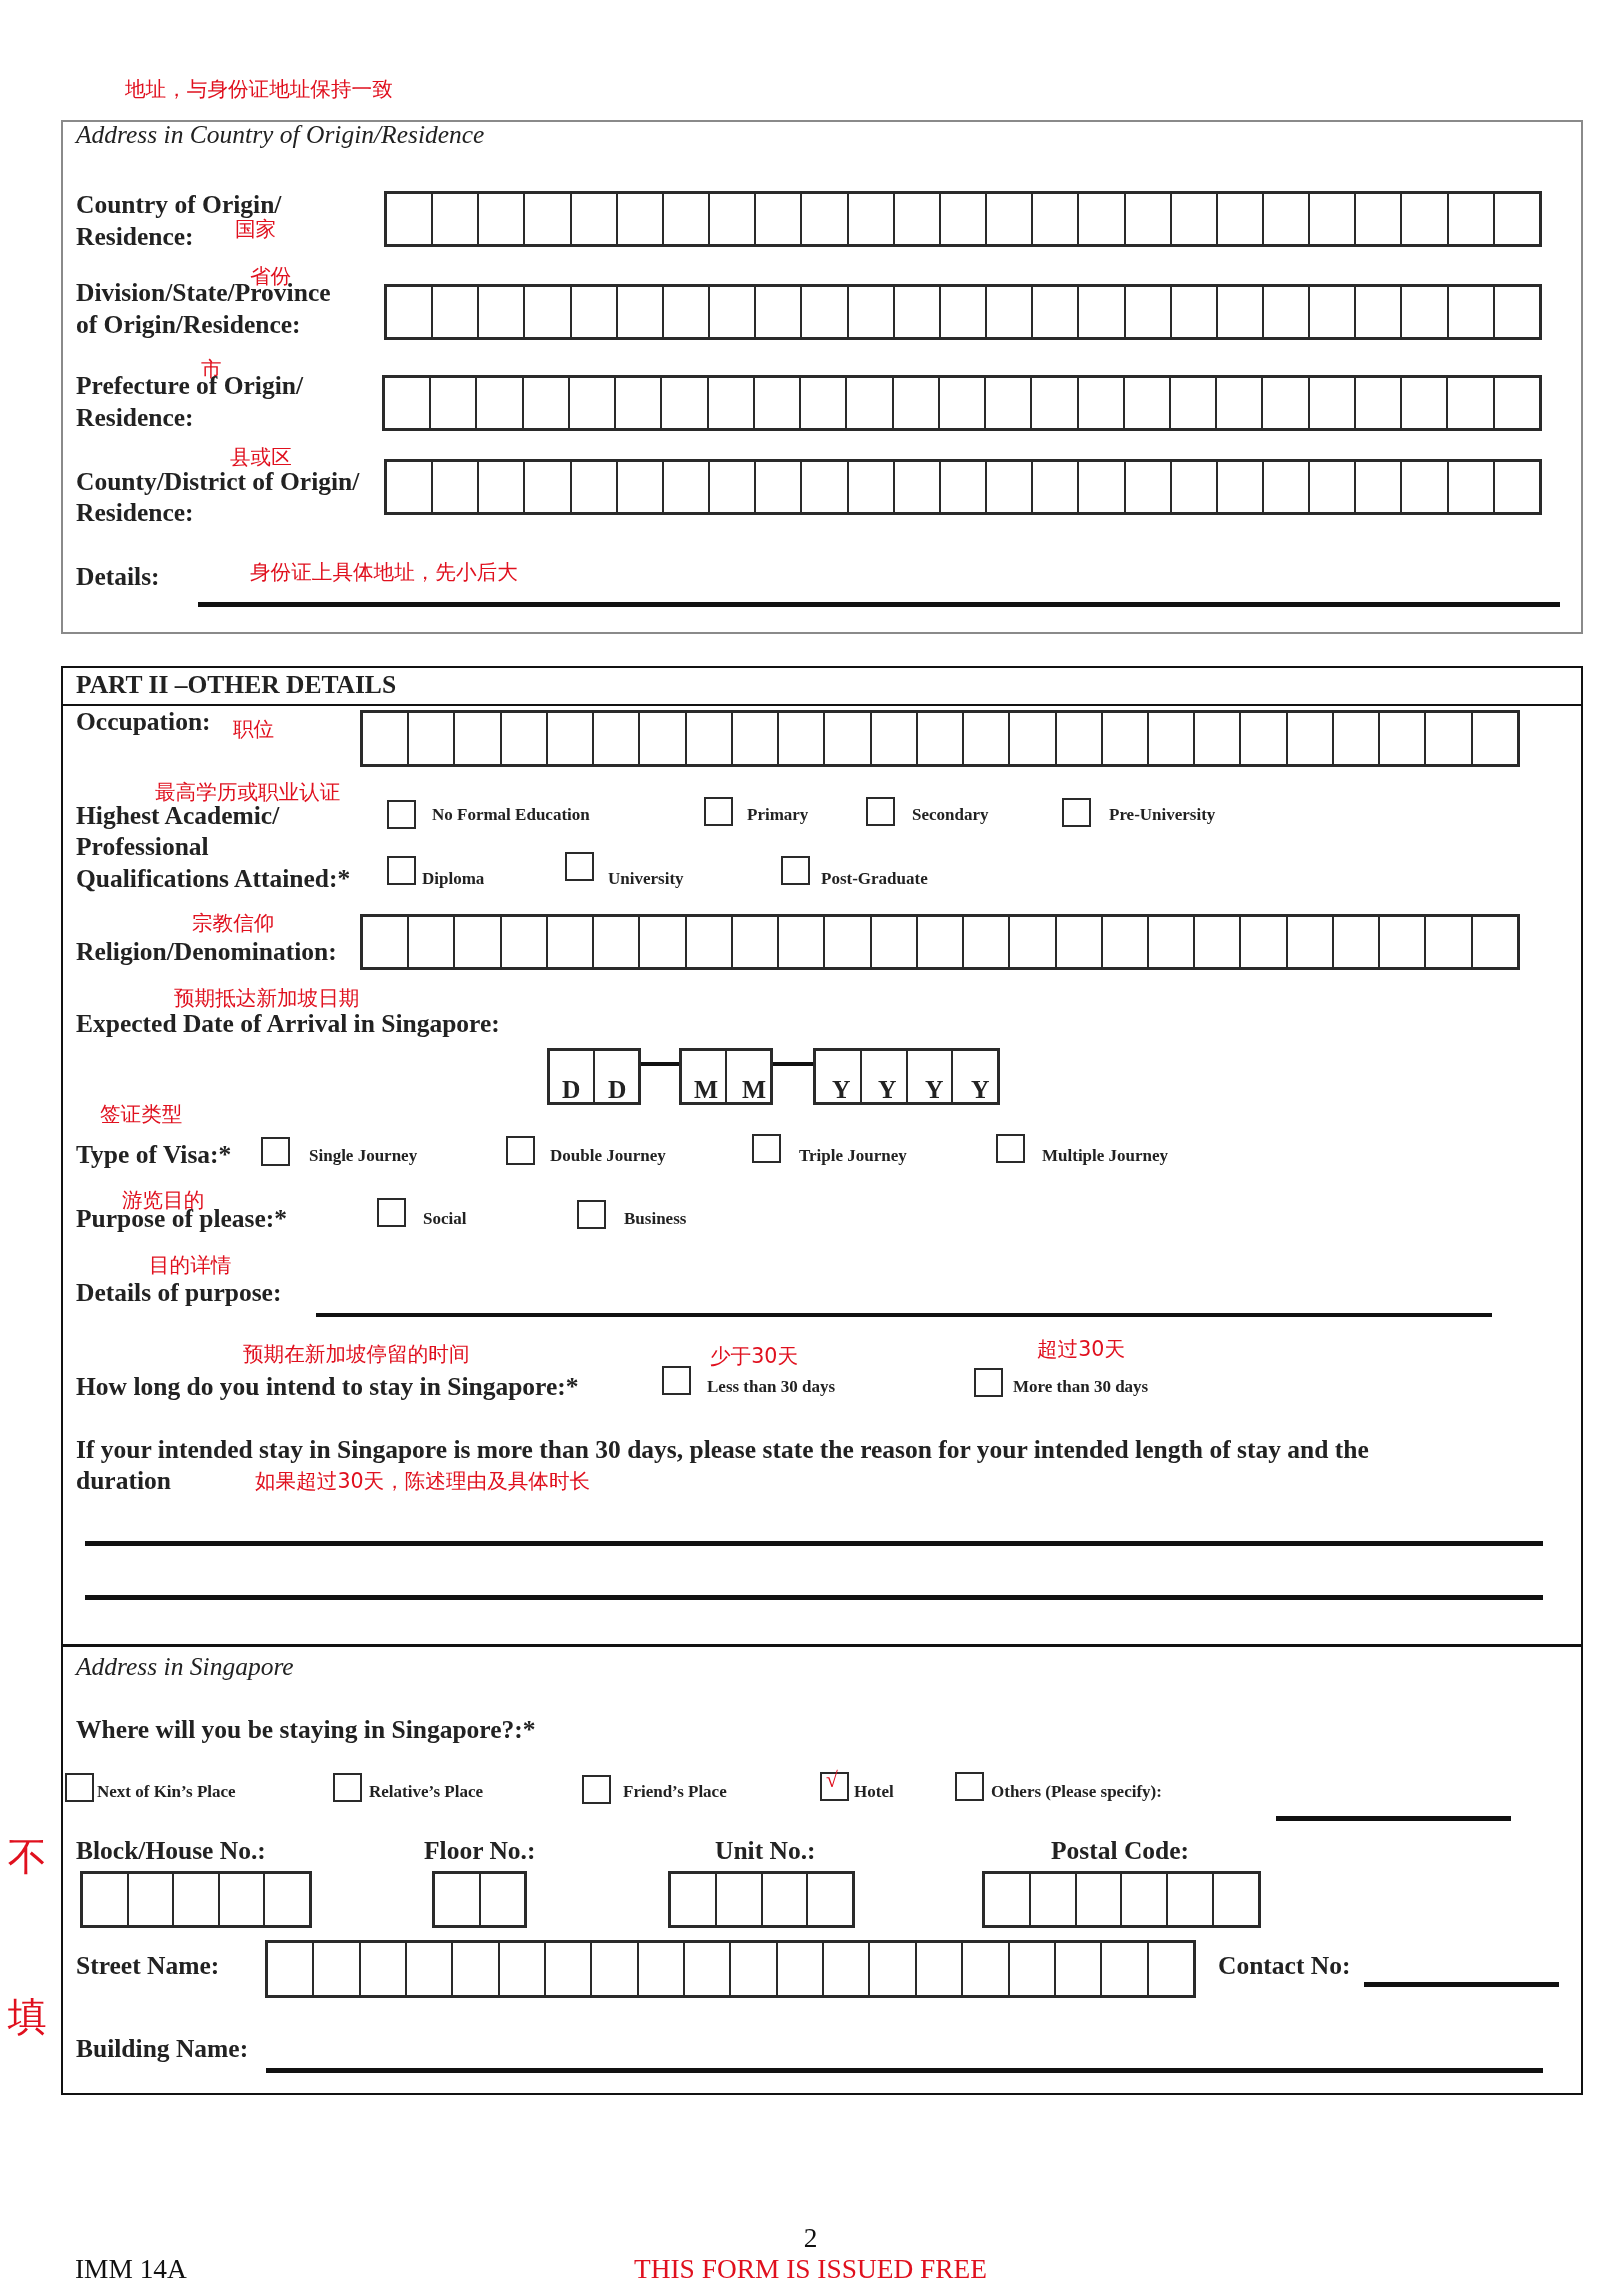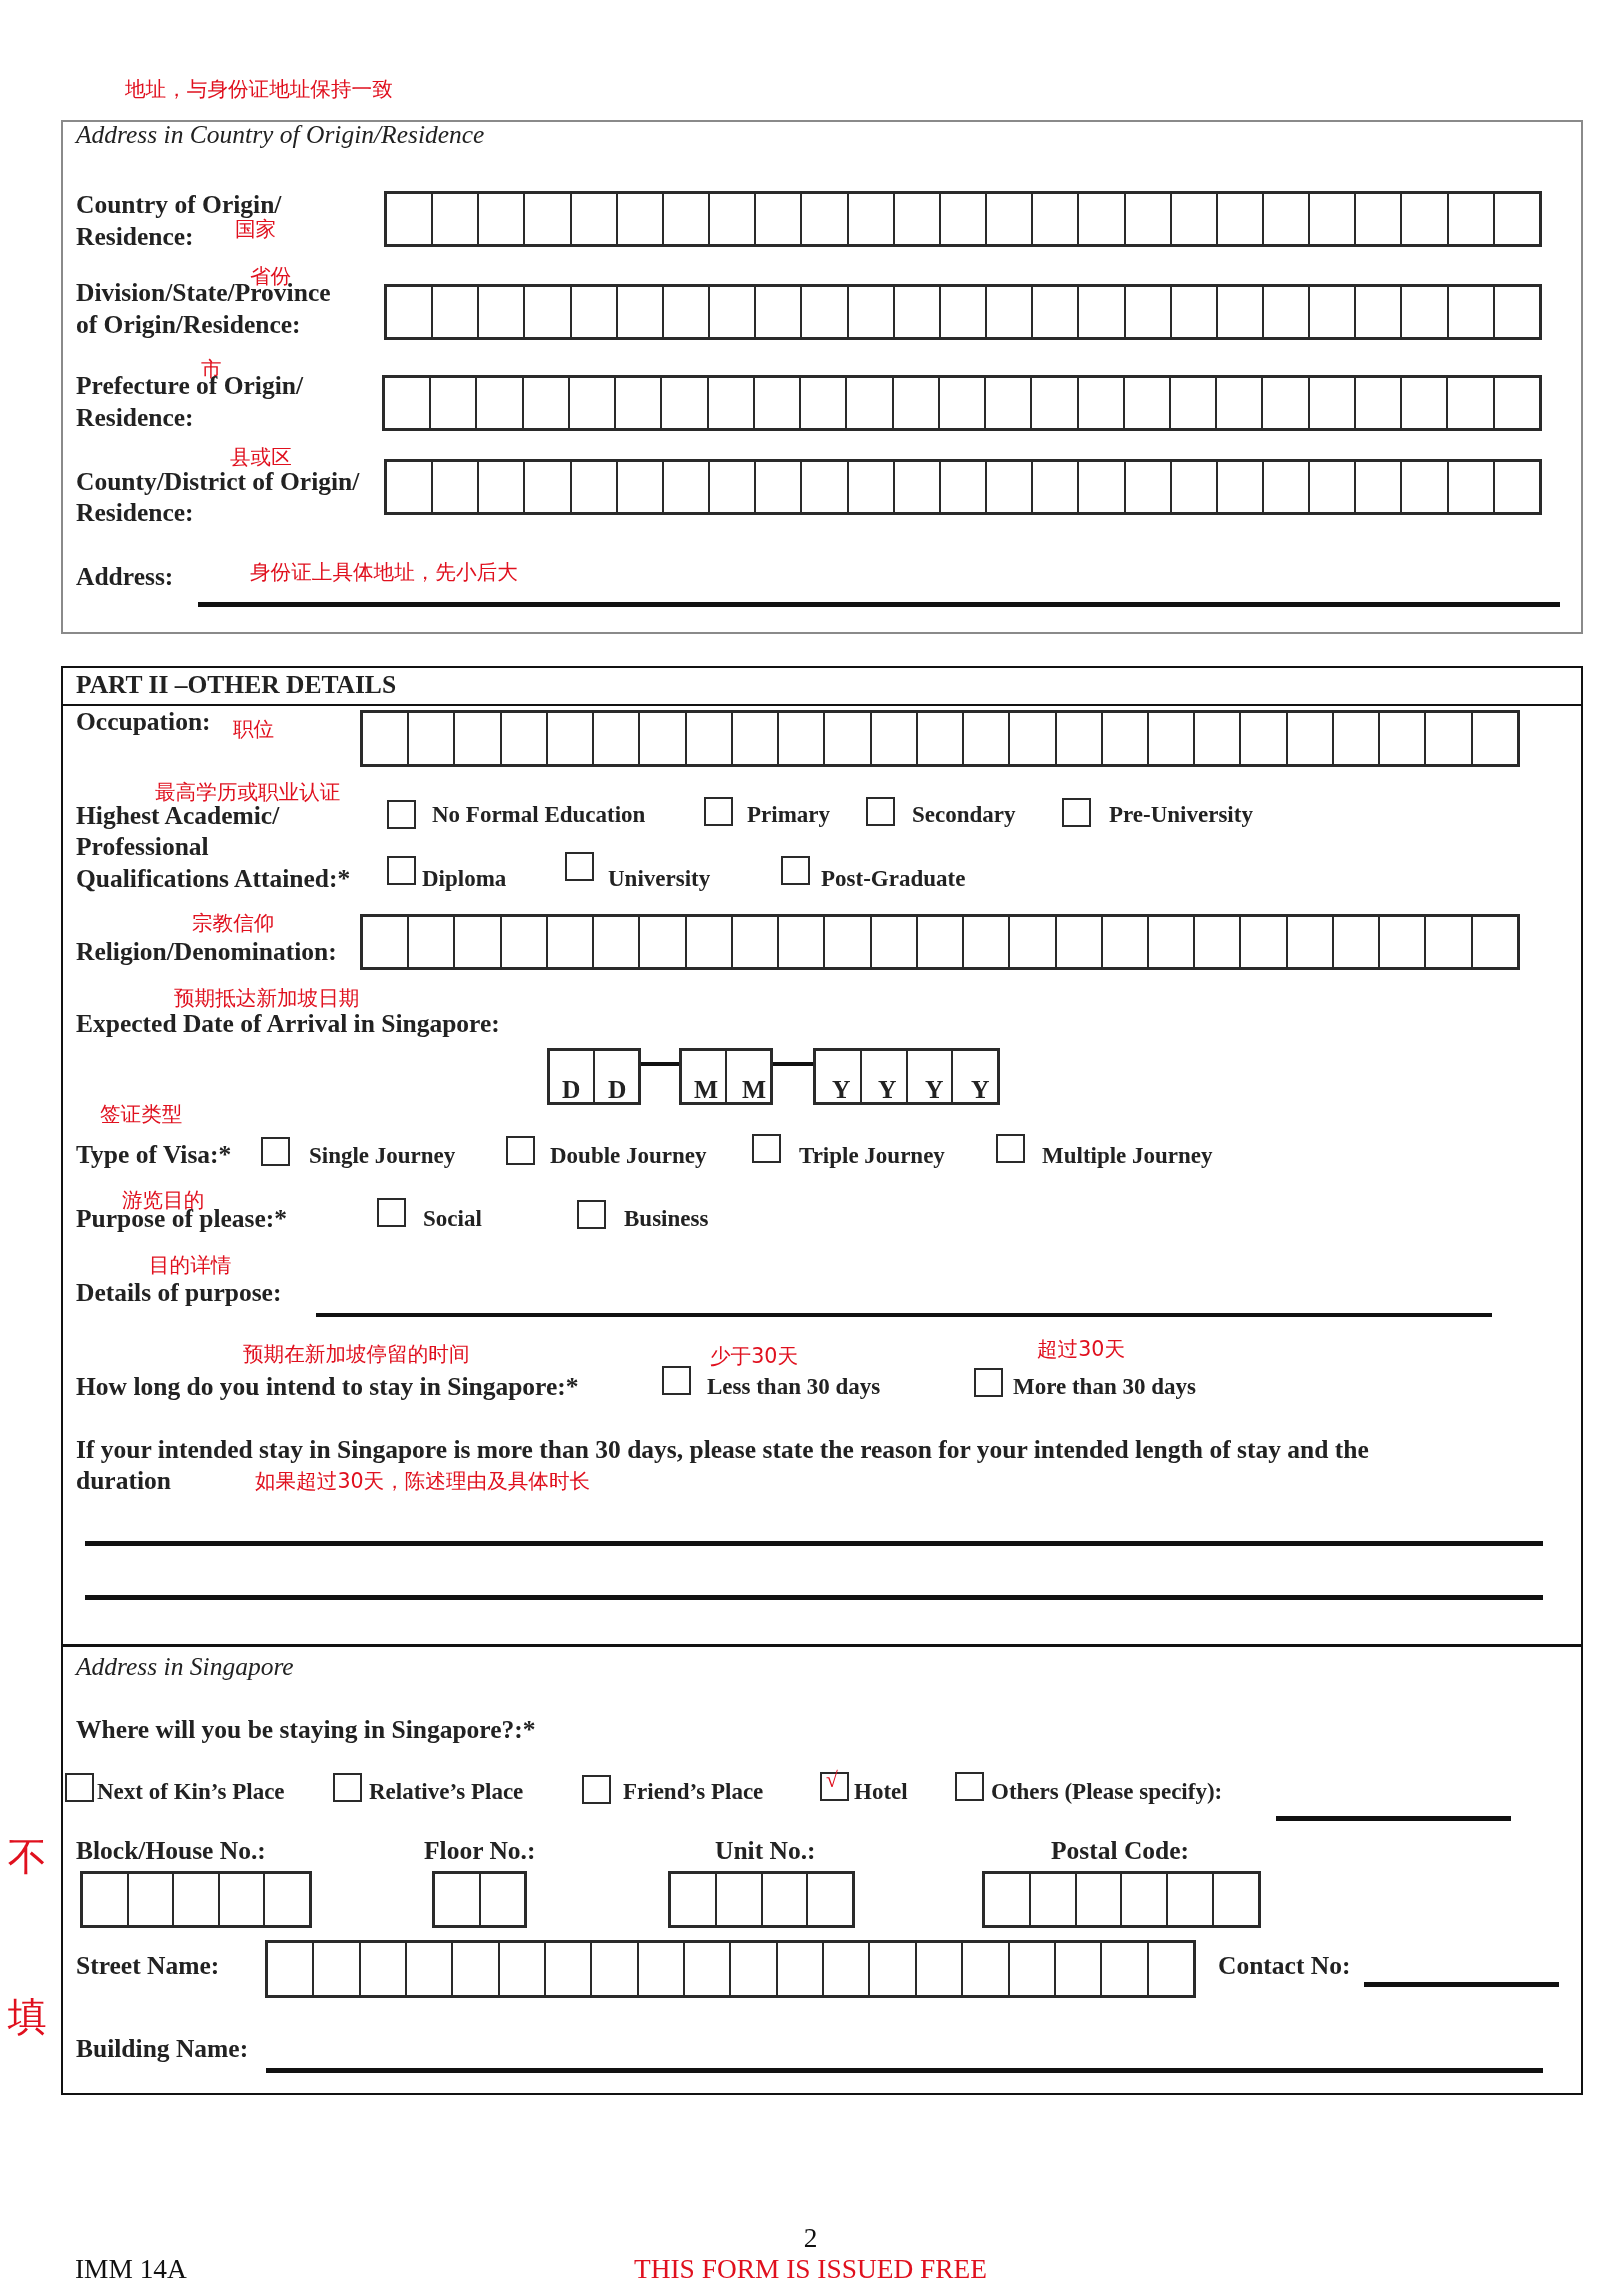--- a/index.html
+++ b/index.html
@@ -5,21 +5,21 @@
   html,body{margin:0;padding:0;background:#fff;}
   body{width:1621px;height:2293px;position:relative;overflow:hidden;font-family:"Liberation Serif","DejaVu Serif",serif;color:#222;}
   .abs{position:absolute;}
   .lbl{position:absolute;font-weight:bold;font-size:25.5px;line-height:31px;white-space:nowrap;color:#222;}
   .ann{position:absolute;color:#e0101e;font-size:20.6px;line-height:23.5px;white-space:nowrap;font-family:"DejaVu Sans",sans-serif;}
   .ital{position:absolute;font-style:italic;font-size:25.5px;white-space:nowrap;color:#222;}
   .grid{position:absolute;display:flex;border:3.9px solid #2a2a2a;box-sizing:border-box;}
   .cell{flex:1 1 0;border-right:2.9px solid #2a2a2a;box-sizing:border-box;}
   .cell:last-child{border-right:none;}
   .cb{position:absolute;width:29px;height:29px;border:2.9px solid #2a2a2a;box-sizing:border-box;background:#fff;}
-  .optlbl{position:absolute;font-weight:bold;font-size:23px;white-space:nowrap;line-height:31px;color:#222;}
+  .optlbl{position:absolute;font-weight:bold;font-size:17px;white-space:nowrap;line-height:31px;color:#222;}
   .hline{position:absolute;background:#111;}
   .frame-gray{position:absolute;border:2px solid #8a8a8a;box-sizing:border-box;}
   .frame-black{position:absolute;border:2px solid #111;box-sizing:border-box;}
   .tick{position:absolute;color:#e0101e;font-size:21.6px;line-height:21.6px;}
   .dlabel{position:absolute;font-weight:bold;font-size:25.5px;color:#222;}
 </style>
 </head>
 <body>
 
 <div class="ann" style="left:125px;top:78px;">地址，与身份证地址保持一致</div>
@@ -144,21 +144,21 @@
     <div class="cell"></div>
     <div class="cell"></div>
     <div class="cell"></div>
     <div class="cell"></div>
     <div class="cell"></div>
     <div class="cell"></div>
     <div class="cell"></div>
     <div class="cell"></div>
   </div>
 
-<div class="lbl" style="left:76px;top:561px;">Address:</div>
+<div class="lbl" style="left:76px;top:561px;">Details:</div>
 <div class="ann" style="left:250px;top:561px;">身份证上具体地址，先小后大</div>
 <div class="hline" style="left:198px;top:602px;width:1362px;height:4.9px;"></div>
 
 <div class="frame-black" style="left:61px;top:666px;width:1522px;height:1429px;"></div>
 <div class="hline" style="left:61px;top:704px;width:1522px;height:2px;"></div>
 <div class="lbl" style="left:76px;top:669px;">PART II –OTHER DETAILS</div>
 
 <div class="lbl" style="left:76px;top:706px;">Occupation:</div>
 <div class="ann" style="left:233px;top:718px;">职位</div>
 <div class="grid" style="left:360px;top:710px;width:1160px;height:57px;">

